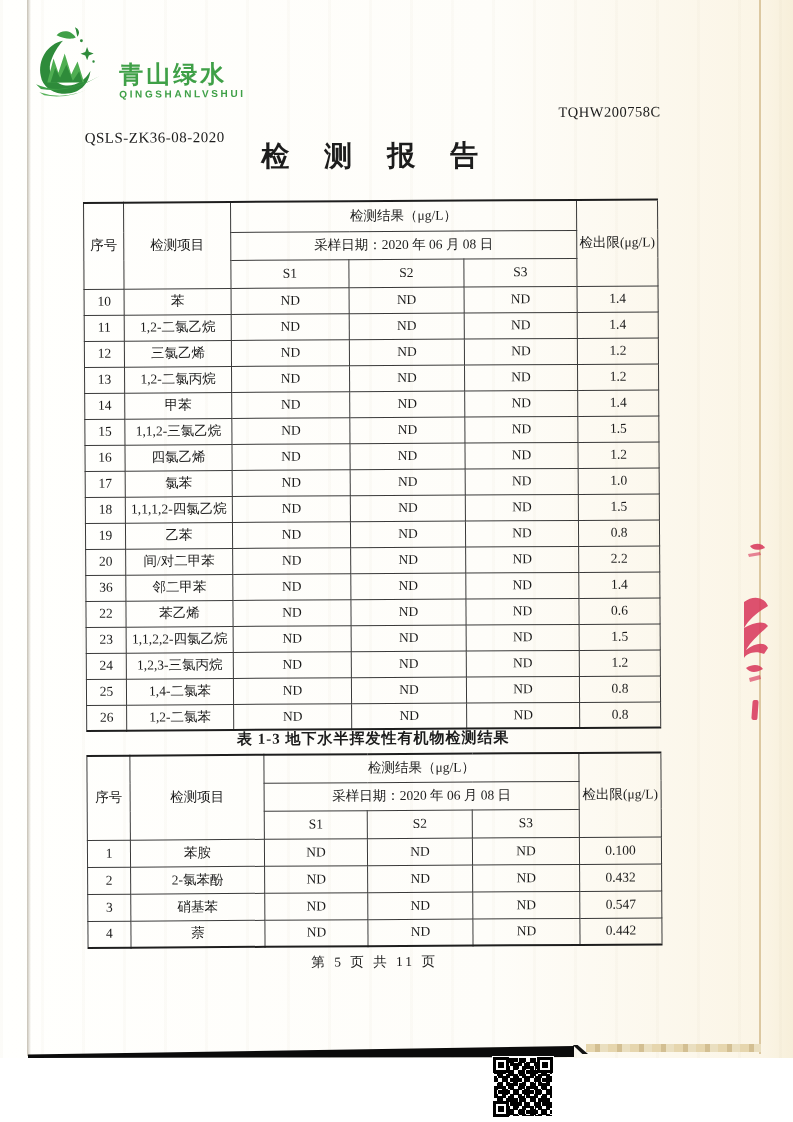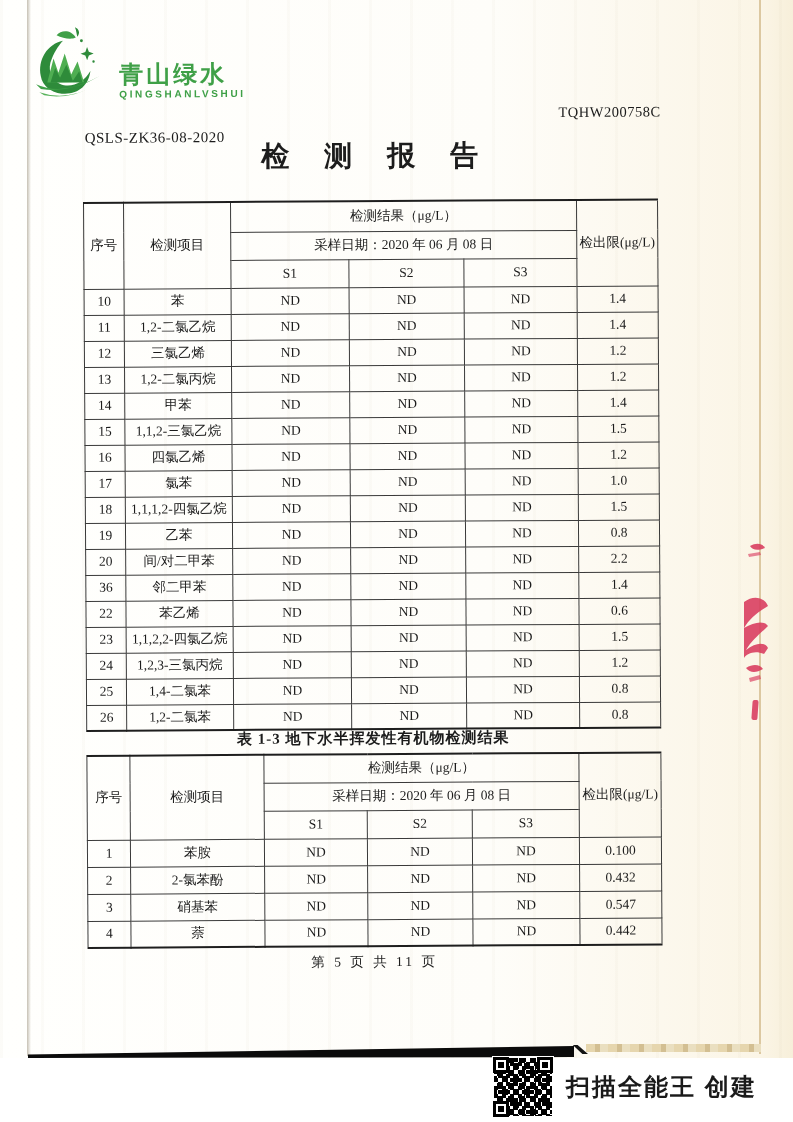--- a/index.html
+++ b/index.html
@@ -385,15 +385,14 @@
   <div class="edge-notch"></div>
   <div class="edge-tan"></div>
 
   <div class="scan-bar">
     <div class="qr">
       <div class="qr-noise"></div>
       <div class="finder tl"></div>
       <div class="finder tr"></div>
       <div class="finder bl"></div>
     </div>
-    <div class="scan-label">扫描全能王 创建</div>
   </div>
 </div>
 
 </body></html>

